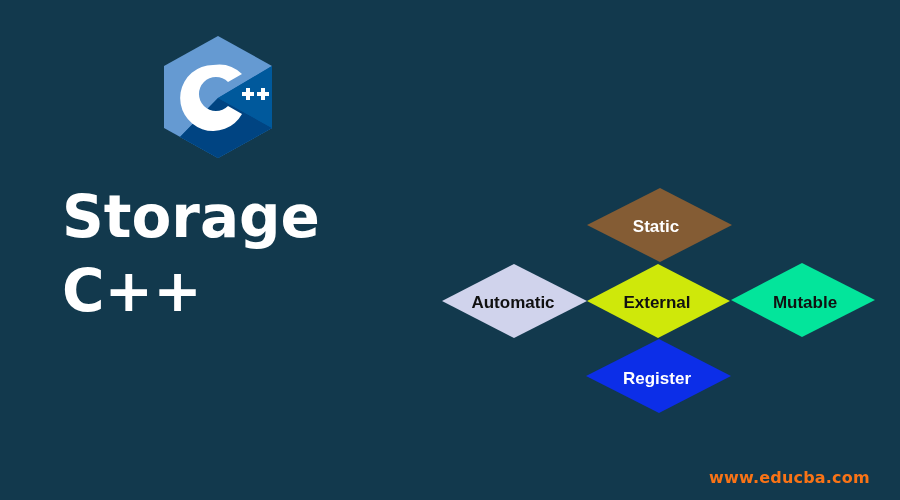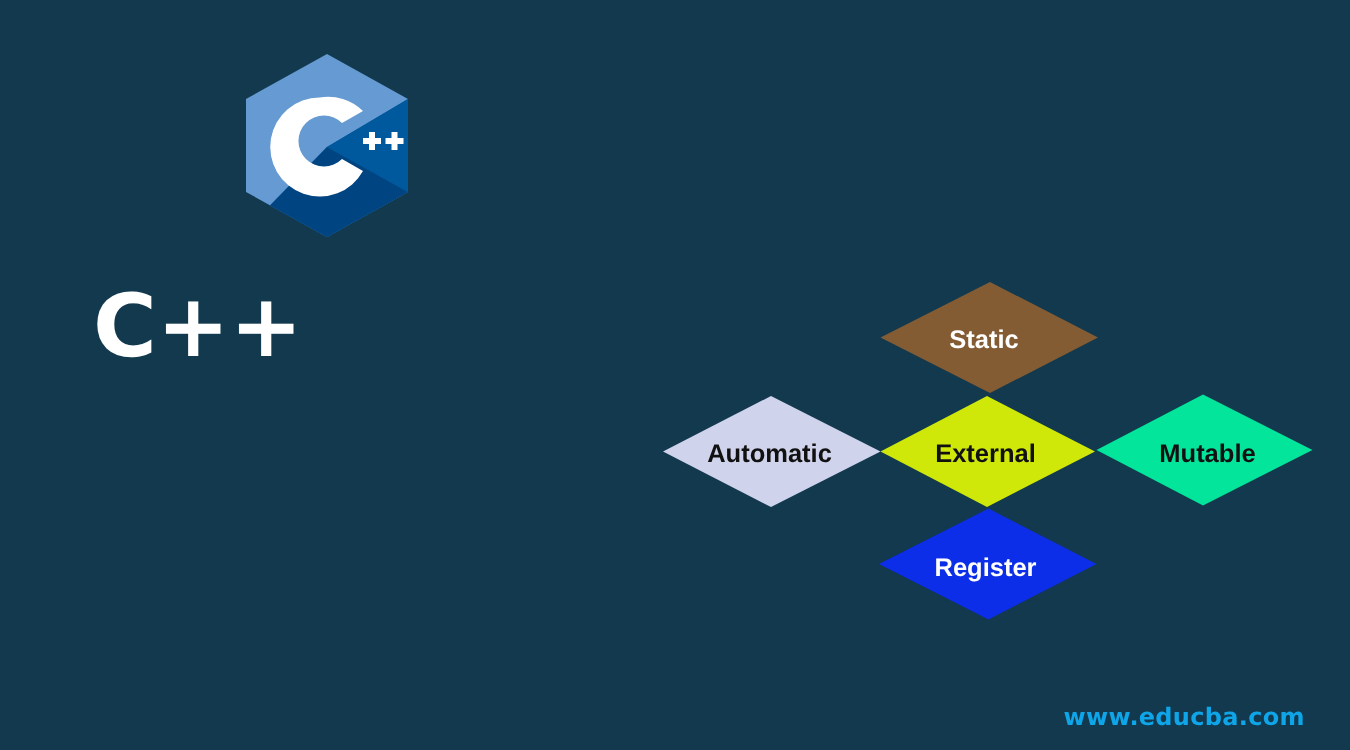--- a/index.html
+++ b/index.html
@@ -2,40 +2,41 @@
 <html><head>
 <meta charset="utf-8">
 <style>
   html,body{margin:0;padding:0;}
   body{width:900px;height:500px;background:#12394d;position:relative;overflow:hidden;font-family:"DejaVu Sans",sans-serif;}
   #logo{position:absolute;left:160px;top:34px;width:116px;height:128px;}
   #title{position:absolute;left:62px;top:180px;color:#fff;font-family:"DejaVu Sans",sans-serif;font-weight:bold;font-size:58px;line-height:74px;letter-spacing:0px;}
   #title div{white-space:nowrap;}
   #diagram{position:absolute;left:0;top:0;width:900px;height:500px;}
   .dlabel{font-family:"Liberation Sans",sans-serif;font-weight:bold;font-size:17px;}
-  #watermark{position:absolute;left:709px;top:468px;color:#0ea5e9;font-family:"DejaVu Sans",sans-serif;font-weight:bold;font-size:16px;letter-spacing:0.2px;}
+  #watermark{position:absolute;left:709px;top:468px;color:#f97316;font-family:"DejaVu Sans",sans-serif;font-weight:bold;font-size:16px;letter-spacing:0.2px;}
 </style>
 </head>
 <body>
 
 <svg id="logo" viewBox="0 0 116 128" xmlns="http://www.w3.org/2000/svg">
   <polygon points="58,2 112,32 112,94 58,124 4,94 4,32" fill="#659ad2"></polygon>
   <polygon points="112,32 112,94 58,124 20,103 58,64" fill="#00599c"></polygon>
   <polygon points="4,94 58,124 112,94 58,64 20,103" fill="#004482"></polygon>
   <polygon points="58,64 112,32 112,94" fill="#00599c"></polygon>
   <path d="M53,31 A33,33 0 1 0 82,80 L68,72 A17,17 0 1 1 68,48 L82,40 A33,33 0 0 0 53,31 Z" fill="#ffffff"></path>
   <g fill="#ffffff">
     <rect x="82" y="58" width="12" height="4"></rect>
       <rect x="86" y="54" width="4" height="12"></rect>
     <rect x="97" y="58" width="12" height="4"></rect>
       <rect x="101" y="54" width="4" height="12"></rect>
   </g>
 </svg>
 
 <div id="title">
+  <div>Storage</div>
   <div>C++</div>
 </div>
 
 <svg id="diagram" viewBox="0 0 900 500" xmlns="http://www.w3.org/2000/svg">
   <g>
     <polygon points="660,188 732,225 660,262 587,225" fill="#845c34"></polygon>
     <text class="dlabel" x="656" y="232" text-anchor="middle" fill="#ffffff">Static</text>
   </g>
   <g>
     <polygon points="514,264 587,301 514,338 442,301" fill="#d0d3ec"></polygon>

